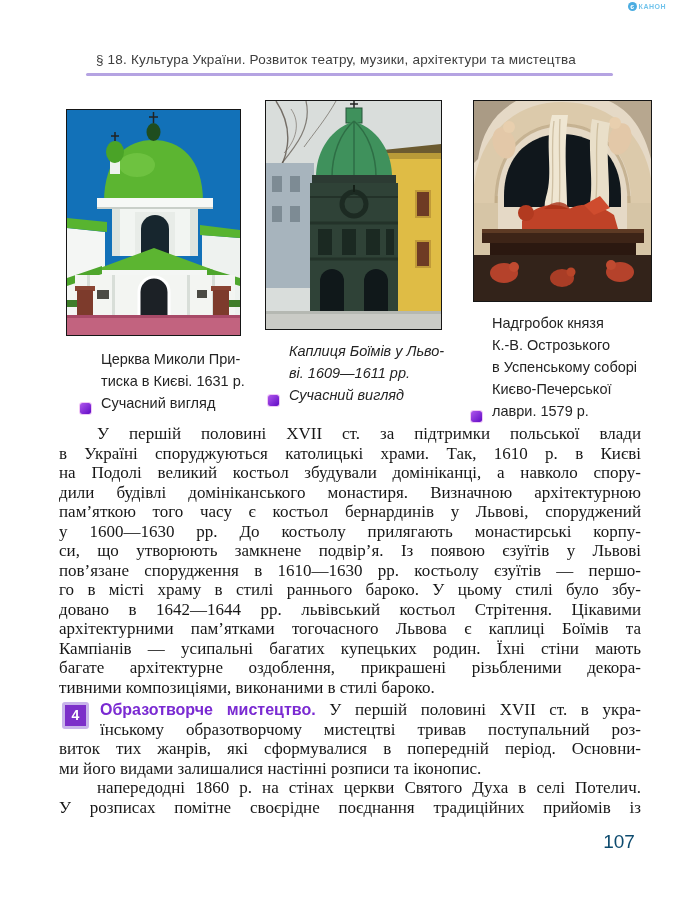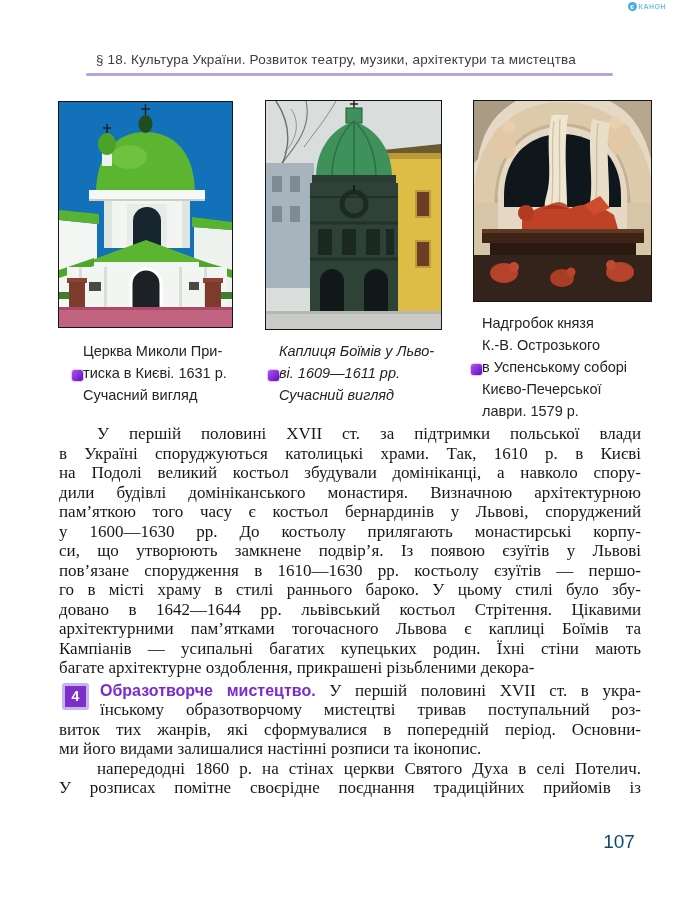--- a/index.html
+++ b/index.html
@@ -20,21 +20,21 @@
   .header-rule { position:absolute; top:73px; left:86px; width:527px; height:3px;
     background:#b5a3e2; border-radius:2px; }
 
   
   .fig { position:absolute; }
   .fig1 { left:58px; top:101px; }
   .fig2 { left:265px; top:100px;font-style:italic; }
   .fig3 { left:473px; top:100px; }
   .photo { border:1px solid #161616; line-height:0; background:#ccc; }
   .photo svg { display:block; }
-  .caption { position:absolute; display:flex; gap:0; align-items:center;
+  .caption { position:absolute; display:flex; gap:10px; align-items:flex-end;
     font-size:14.5px; line-height:22px; color:#242424; }
   .fig1 .caption { left:14px; top:239px; }
   .fig2 .caption { left:3px;  top:240px; }
   .fig3 .caption { left:-2px; top:212px; }
   .bullet { flex:none; width:11px; height:11px; margin-top:5px; border-radius:2.5px;
     background:linear-gradient(135deg,#a84fe8 10%,#6812c9 90%);
     box-shadow:0 0 0 1px rgba(205,70,225,.3); }
   .cap-text { white-space:pre; }
 
   
@@ -63,21 +63,21 @@
 <div class="page">
 
   <div class="watermark">
     <span class="wm-icon">є</span>
     <span class="wm-text">КАНОН</span>
   </div>
 
   <div class="header-title">§ 18. Культура України. Розвиток театру, музики, архітектури та мистецтва</div>
   <div class="header-rule"></div>
 
-  <figure class="fig fig1" style="margin:0">
+  <figure class="fig fig1" style="margin:8px">
     <div class="photo">
       <svg width="173" height="225" viewBox="0 0 173 225">
         <rect width="173" height="225" fill="#1271b8"></rect>
         <polygon points="140,158 173,150 173,163 140,169" fill="#c8a05a"></polygon>
         <polygon points="0,118 38,122 38,225 0,225" fill="#f4f6f4"></polygon>
         <polygon points="0,108 40,112 40,122 0,118" fill="#58b430"></polygon>
         <polygon points="135,125 173,128 173,225 135,225" fill="#eef2ef"></polygon>
         <polygon points="133,115 173,120 173,128 133,125" fill="#58b430"></polygon>
         <path d="M37,92 C37,48 60,30 86,30 C113,30 136,48 136,92 Z" fill="#5cb531"></path>
         <ellipse cx="70" cy="55" rx="18" ry="12" fill="#7fd050" opacity="0.5"></ellipse>
@@ -227,20 +227,21 @@
         <div class="line">дили будівлі домініканського монастиря. Визначною архітектурною</div>
         <div class="line">пам’яткою того часу є костьол бернардинів у Львові, споруджений</div>
         <div class="line">у 1600—1630 рр. До костьолу прилягають монастирські корпу-</div>
         <div class="line">си, що утворюють замкнене подвір’я. Із появою єзуїтів у Львові</div>
         <div class="line">пов’язане спорудження в 1610—1630 рр. костьолу єзуїтів — першо-</div>
         <div class="line">го в місті храму в стилі раннього бароко. У цьому стилі було збу-</div>
         <div class="line">довано в 1642—1644 рр. львівський костьол Стрітення. Цікавими</div>
         <div class="line">архітектурними пам’ятками тогочасного Львова є каплиці Боїмів та</div>
         <div class="line">Кампіанів — усипальні багатих купецьких родин. Їхні стіни мають</div>
         <div class="line">багате архітектурне оздоблення, прикрашені різьбленими декора-</div>
+        <div class="line">тивними композиціями, виконаними в стилі бароко.</div>
       </div>
 
     <div class="para s4">
       <div class="badge">
         <span>4</span>
       </div>
       <div class="line ind">
         <span class="s4-head">Образотворче мистецтво.</span>
         <span>У першій половині XVII ст. в укра-</span>
       </div>

